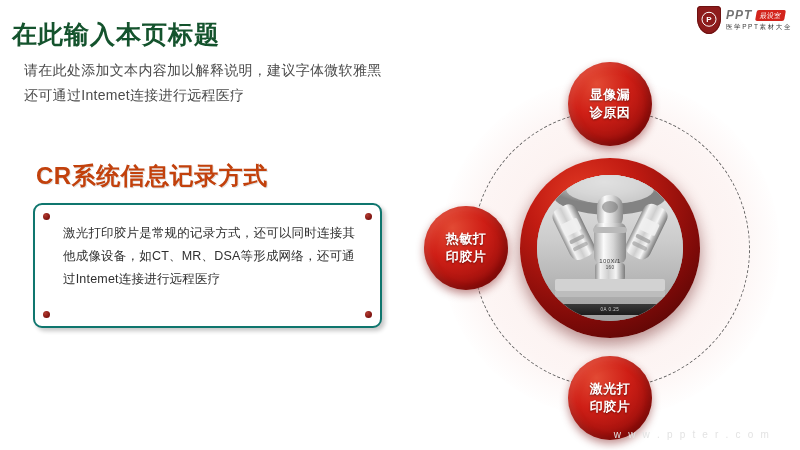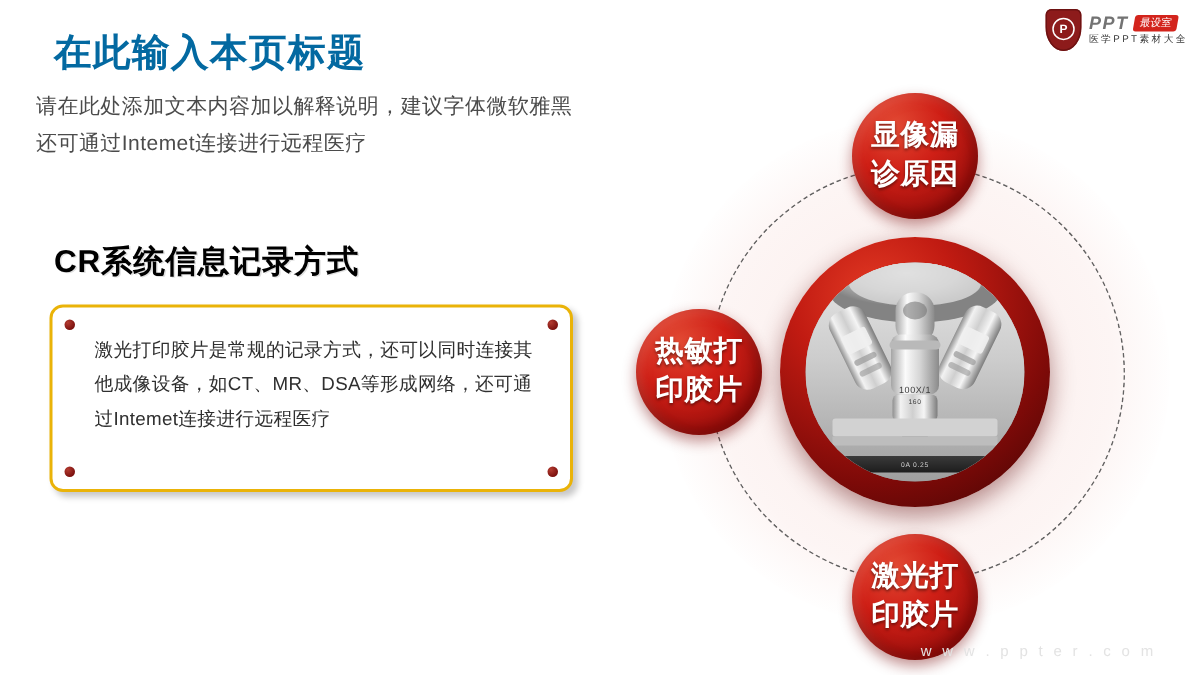--- a/index.html
+++ b/index.html
@@ -35,38 +35,38 @@
     margin-left:4px;background:#d3241c;color:#fff;font-size:7px;
     padding:2px 4px 2px 4px;border-radius:2px;letter-spacing:0px;
     line-height:1;transform:skewX(-10deg);
   }
   .logo-sub{
     font-size:6.5px;color:#3a3a3a;letter-spacing:1.6px;margin-top:3px;line-height:1;
   }
 
   
   .page-title{
-    position:absolute;left:36px;top:18px;
-    font-size:25px;font-weight:bold;color:#0369a1;letter-spacing:1px;
+    position:absolute;left:12px;top:18px;
+    font-size:25px;font-weight:bold;color:#14532d;letter-spacing:1px;
   }
   .subtitle{
     position:absolute;left:24px;top:58px;width:420px;
     font-size:14px;color:#4b4b4b;line-height:1.75;letter-spacing:.3px;
   }
 
   
   .section-heading{
     position:absolute;left:36px;top:160px;
-    font-size:21px;font-weight:bold;color:#000000;letter-spacing:.5px;
+    font-size:24px;font-weight:bold;color:#c2410c;letter-spacing:.5px;
     text-shadow:1px 1px 0 rgba(0,0,0,.12);
   }
   .info-box{
     position:absolute;left:33px;top:203px;width:349px;height:125px;
     box-sizing:border-box;
-    border:2px solid #eab308;border-radius:9px;background:#fff;
+    border:2px solid #0f766e;border-radius:9px;background:#fff;
     box-shadow:3px 3px 4px rgba(0,0,0,.22);
   }
   .dot{position:absolute;width:7px;height:7px;border-radius:50%;
        background:radial-gradient(circle at 32% 30%,#b33b30,#7d120f 70%);}
   .dot.tl{left:8px;top:8px;}
   .dot.tr{right:8px;top:8px;}
   .dot.bl{left:8px;bottom:8px;}
   .dot.br{right:8px;bottom:8px;}
   .info-text{
     position:absolute;left:28px;top:17px;right:20px;
@@ -85,21 +85,21 @@
     background:radial-gradient(circle,rgba(212,60,40,.10) 0%,rgba(212,60,40,.05) 55%,rgba(255,255,255,0) 72%);
   }
 
   .node{
     position:absolute;width:84px;height:84px;border-radius:50%;
     background:radial-gradient(circle at 34% 26%,#e24a34 0%,#cf1f16 38%,#9c0f0c 78%,#6d0907 100%);
     box-shadow:0 4px 9px rgba(120,10,10,.45),
                inset -3px -4px 9px rgba(90,0,0,.55),
                inset 3px 3px 8px rgba(255,140,120,.35);
     display:flex;align-items:center;justify-content:center;
-    color:#fff;font-size:19px;font-weight:bold;line-height:1.35;
+    color:#fff;font-size:13px;font-weight:bold;line-height:1.35;
     text-align:center;letter-spacing:.5px;
     text-shadow:0 1px 2px rgba(0,0,0,.45);
   }
   .node.top{left:148px;top:4px;}
   .node.right{right:4px;top:148px;}
   .node.bottom{left:148px;bottom:0;}
   .node.left{left:4px;top:148px;}
 
   .center-ring{
     position:absolute;left:100px;top:100px;width:180px;height:180px;border-radius:50%;

